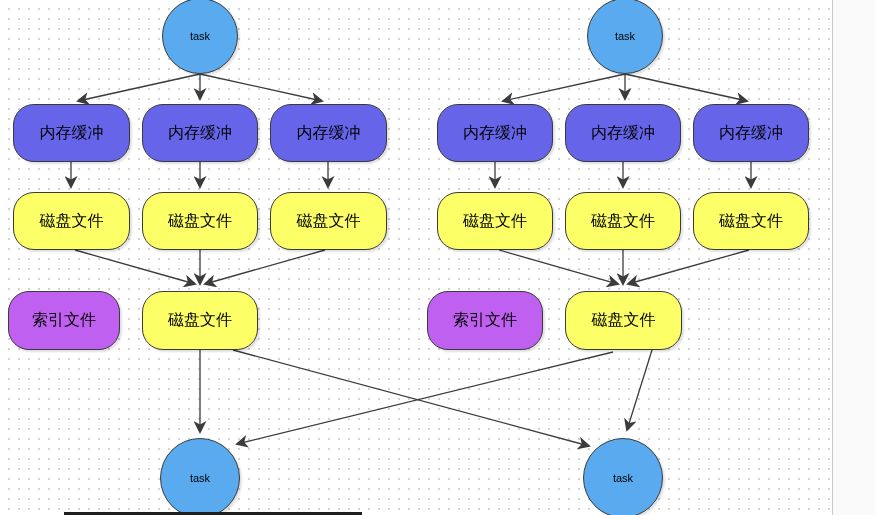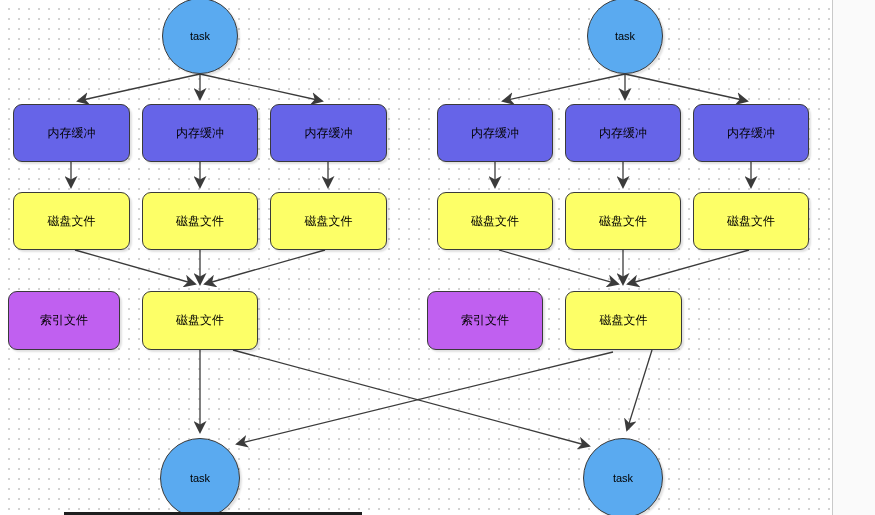--- a/index.html
+++ b/index.html
@@ -16,22 +16,22 @@
     background-position:4px 4px;
   }
   .side-panel{
     position:absolute; right:0; top:0; width:43px; height:515px;
     background:#fafafa; border-left:1px solid #c9c9c9; box-sizing:border-box;
   }
   .edges{ position:absolute; left:0; top:0; pointer-events:none; }
   .node{
     position:absolute; box-sizing:border-box;
     display:flex; align-items:center; justify-content:center;
-    font-size:12px; color:#000; text-align:center;
-    border:1.5px solid #3a3a3a; border-radius:9px;
+    font-size:16px; color:#000; text-align:center;
+    border:1.5px solid #3a3a3a; border-radius:21px;
     box-shadow:2px 2px 2px rgba(0,0,0,0.12);
   }
   .node.circle{ border-radius:50%; font-size:11px; }
   .hscroll-thumb{
     position:absolute; left:64px; bottom:0; width:298px; height:3.5px;
     background:#1f1f1f;
   }
 </style>
 </head>
 <body>

